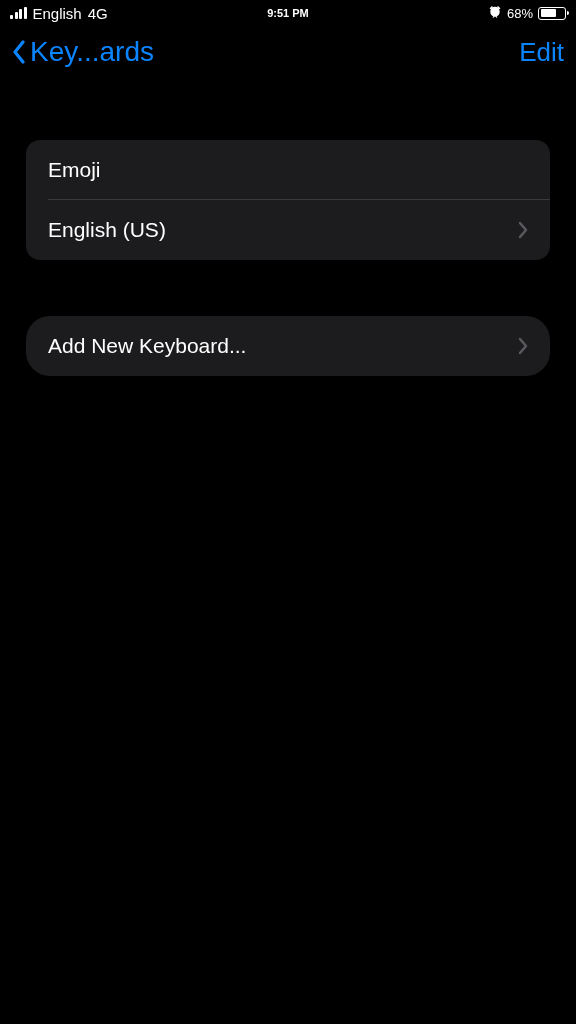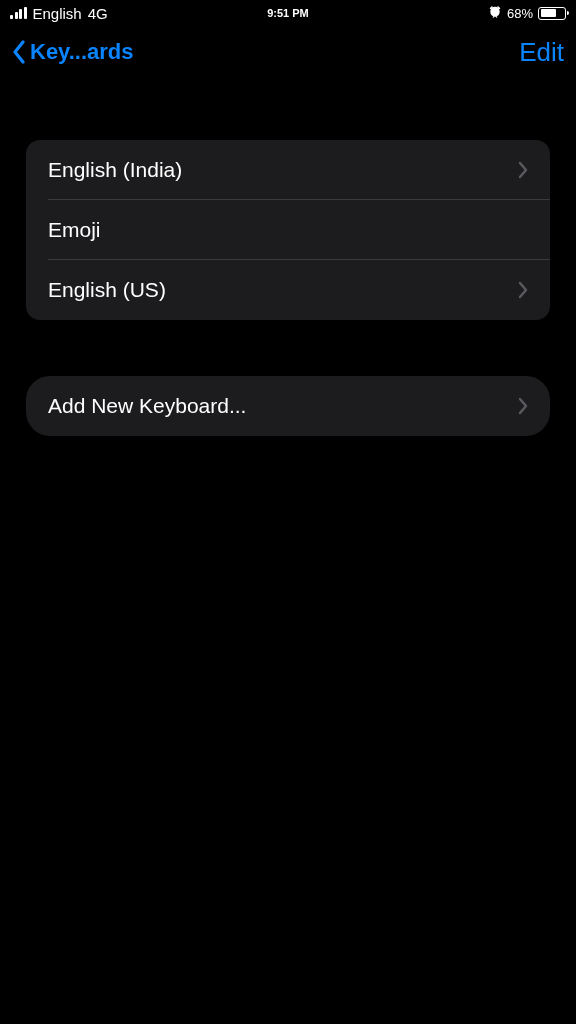--- a/index.html
+++ b/index.html
@@ -115,22 +115,22 @@
     max-width: 170px;
   }
   .back-chevron {
     width: 14px;
     height: 24px;
     flex-shrink: 0;
   }
   .back-label {
     white-space: nowrap;
     overflow: hidden;
-    font-size: 22px;
-    font-weight: 700;
+    font-size: 28px;
+    font-weight: 400;
   }
   .nav-title {
     position: absolute;
     left: 50%;
     transform: translateX(-50%);
     font-size: 22px;
     font-weight: 600;
     color: #ffffff;
   }
   .edit-button {
@@ -219,26 +219,20 @@
       <path d="M11 2 L3 12 L11 22" stroke="#0a84ff" stroke-width="3.2" fill="none" stroke-linecap="round" stroke-linejoin="round"></path>
     </svg>
     <span class="back-label">Key...ards</span>
   </div>
   <div class="edit-button">Edit</div>
 </div>
 
 <div class="content">
   <div class="group" id="keyboards-group">
 
-  <div class="row">
-        <span>English (India)</span>
-        <svg class="chevron" viewBox="0 0 10 18">
-          <path d="M2 2 L8 9 L2 16"></path>
-        </svg>
-      </div>
       <div class="row">
         <span>Emoji</span>
       </div>
       <div class="row">
         <span>English (US)</span>
         <svg class="chevron" viewBox="0 0 10 18">
           <path d="M2 2 L8 9 L2 16"></path>
         </svg>
       </div>
     </div>

